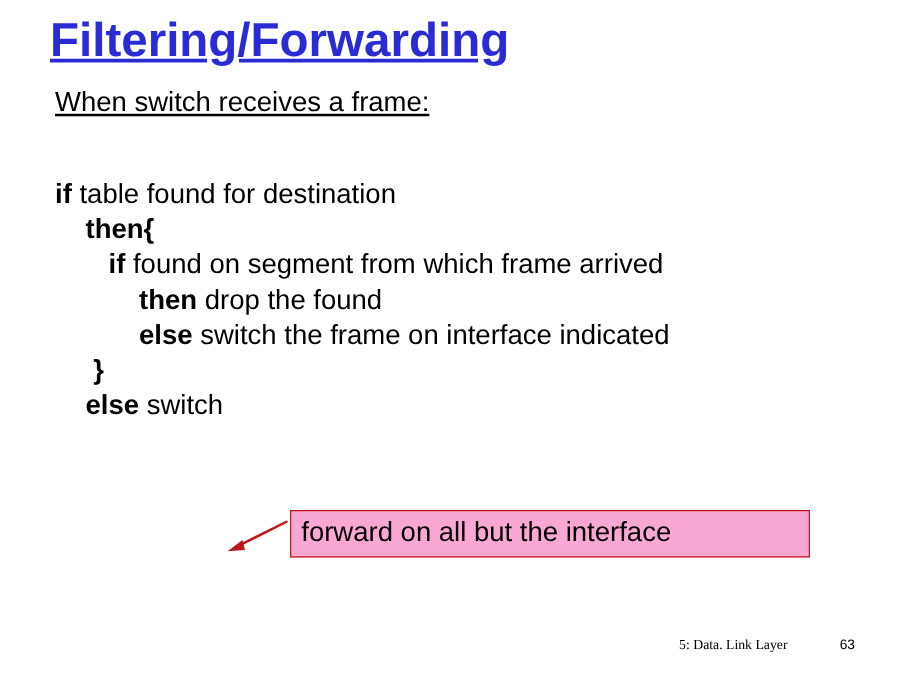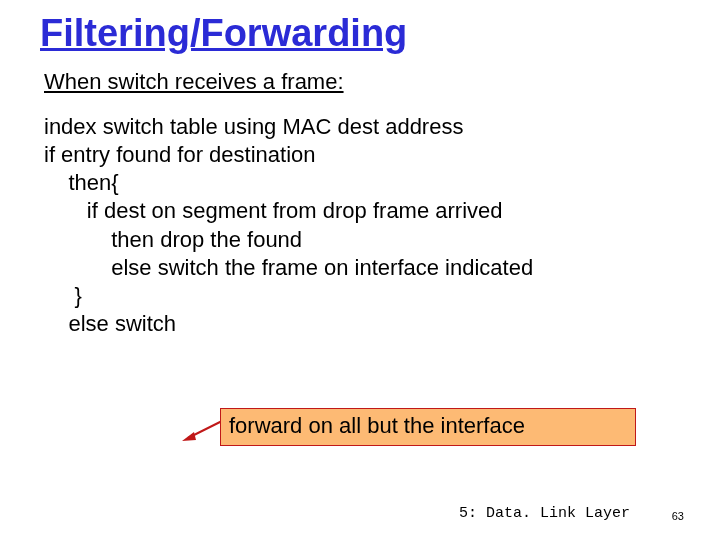--- a/index.html
+++ b/index.html
@@ -31,46 +31,46 @@
     font-size: 22px;
     text-decoration: underline;
     margin: 0 0 18px 4px;
   }
   .body {
     font-size: 22px;
     line-height: 1.28;
     margin-left: 4px;
   }
   .body span { white-space: pre; }
-  .kw { font-weight: 400; }
+  .kw { font-weight: 700; }
   .callout {
     position: absolute;
-    left: 220px;
+    left: 232px;
     top: 408px;
     width: 398px;
     border: 1.5px solid #c01818;
     padding: 4px 8px 6px 8px;
     font-size: 22px;
     line-height: 1.2;
-    background: #fdba74;
+    background: #f9a8d4;
   }
   .arrow {
     position: absolute;
     left: 182px;
     top: 414px;
     width: 50px;
     height: 30px;
     pointer-events: none;
   }
   .footer-left {
     position: absolute;
     right: 90px;
     bottom: 18px;
-    font-family: Liberation Mono, monospace;
-    font-size: 15px;
+    font-family: Liberation Serif, serif;
+    font-size: 11px;
     color: #000;
   }
   .footer-right {
     position: absolute;
     right: 36px;
     bottom: 18px;
     font-family: Arial, sans-serif;
     font-size: 11px;
     color: #000;
     margin-top: 20px;
@@ -79,24 +79,24 @@
 </head>
 <body>
 
 <div class="slide">
 
   <div class="title">Filtering/Forwarding</div>
 
   <div class="subtitle">When switch receives a frame:</div>
 
   <div class="body">
-    <span>index switch table using MAC dest address</span><br>
-    <span class="kw">if</span><span> entry found for destination</span><br>
+    <br>
+    <span class="kw">if</span><span> table found for destination</span><br>
     <span>    </span><span class="kw">then{</span><br>
-    <span>       </span><span class="kw">if</span><span> dest on segment from drop frame arrived</span><br>
+    <span>       </span><span class="kw">if</span><span> found on segment from which frame arrived</span><br>
     <span>           </span><span class="kw">then</span><span> drop the found</span><br>
     <span>           </span><span class="kw">else</span><span> switch the frame on interface indicated</span><br>
     <span>     </span><span class="kw">}</span><br>
     <span>    </span><span class="kw">else</span><span> switch</span>
   </div>
 
   <svg class="arrow" viewBox="0 0 50 30">
     <line x1="48" y1="3" x2="6" y2="24" stroke="#c01818" stroke-width="2"></line>
     <polygon points="0,27 12,18 14,26" fill="#c01818"></polygon>
   </svg>

